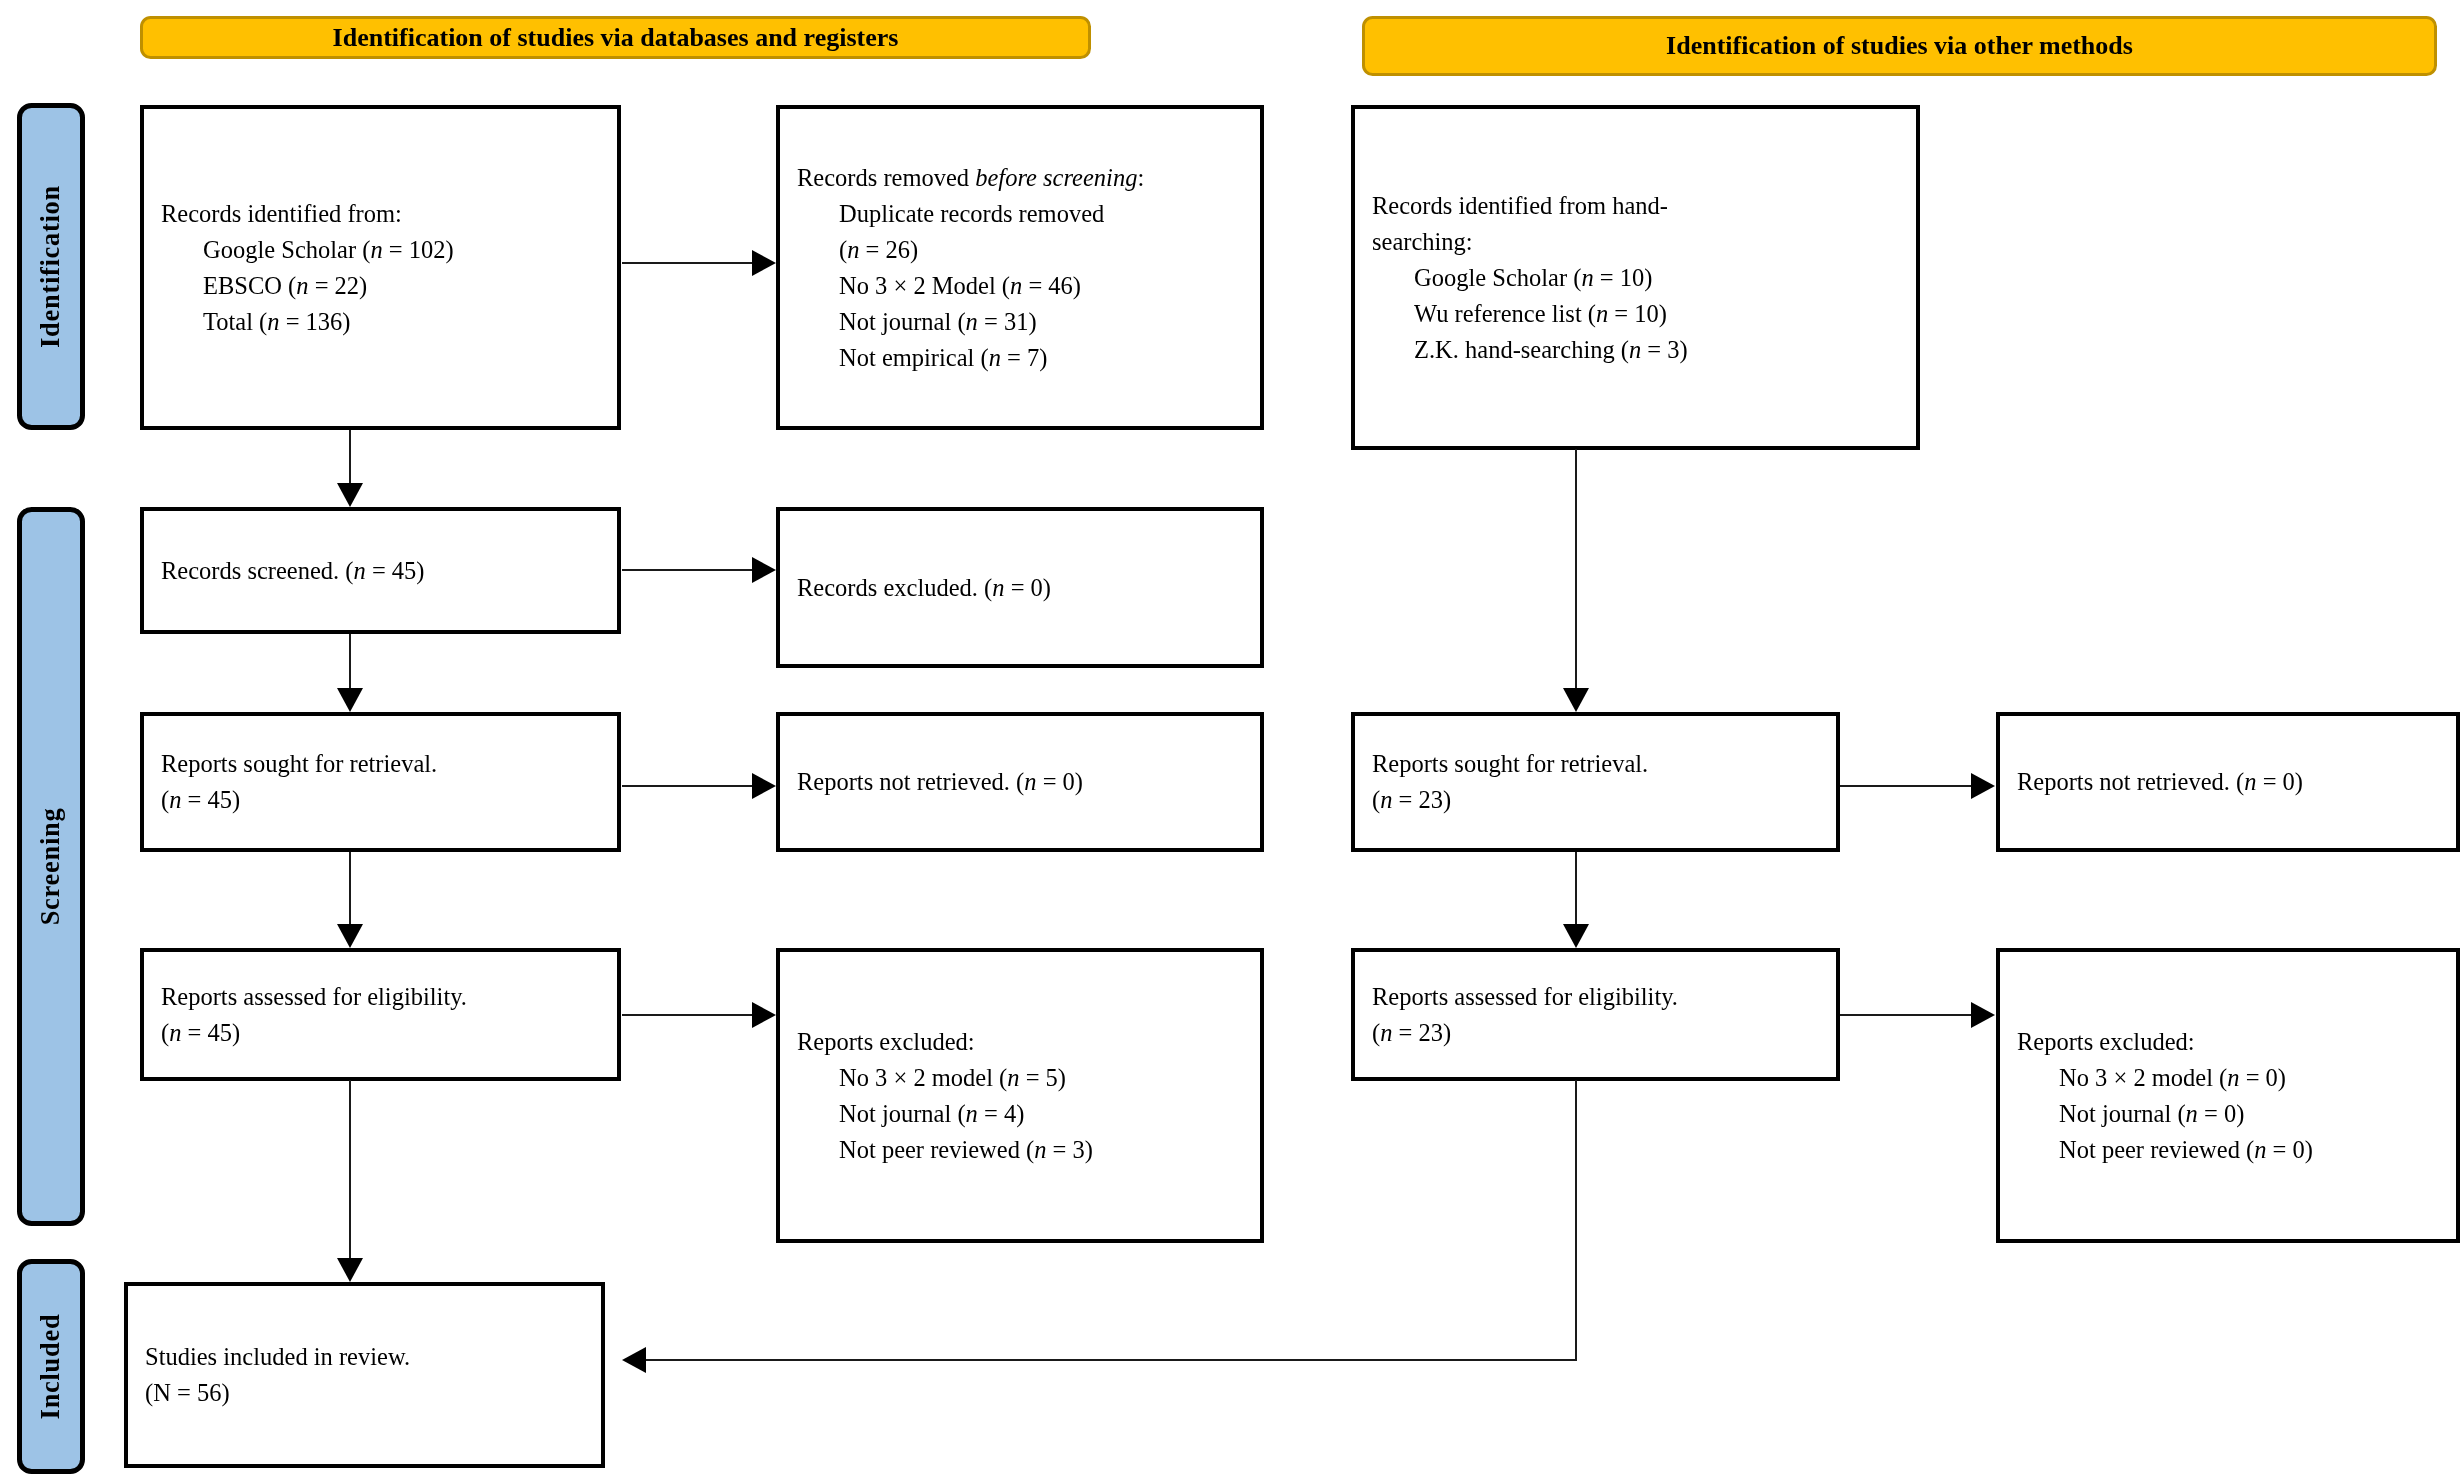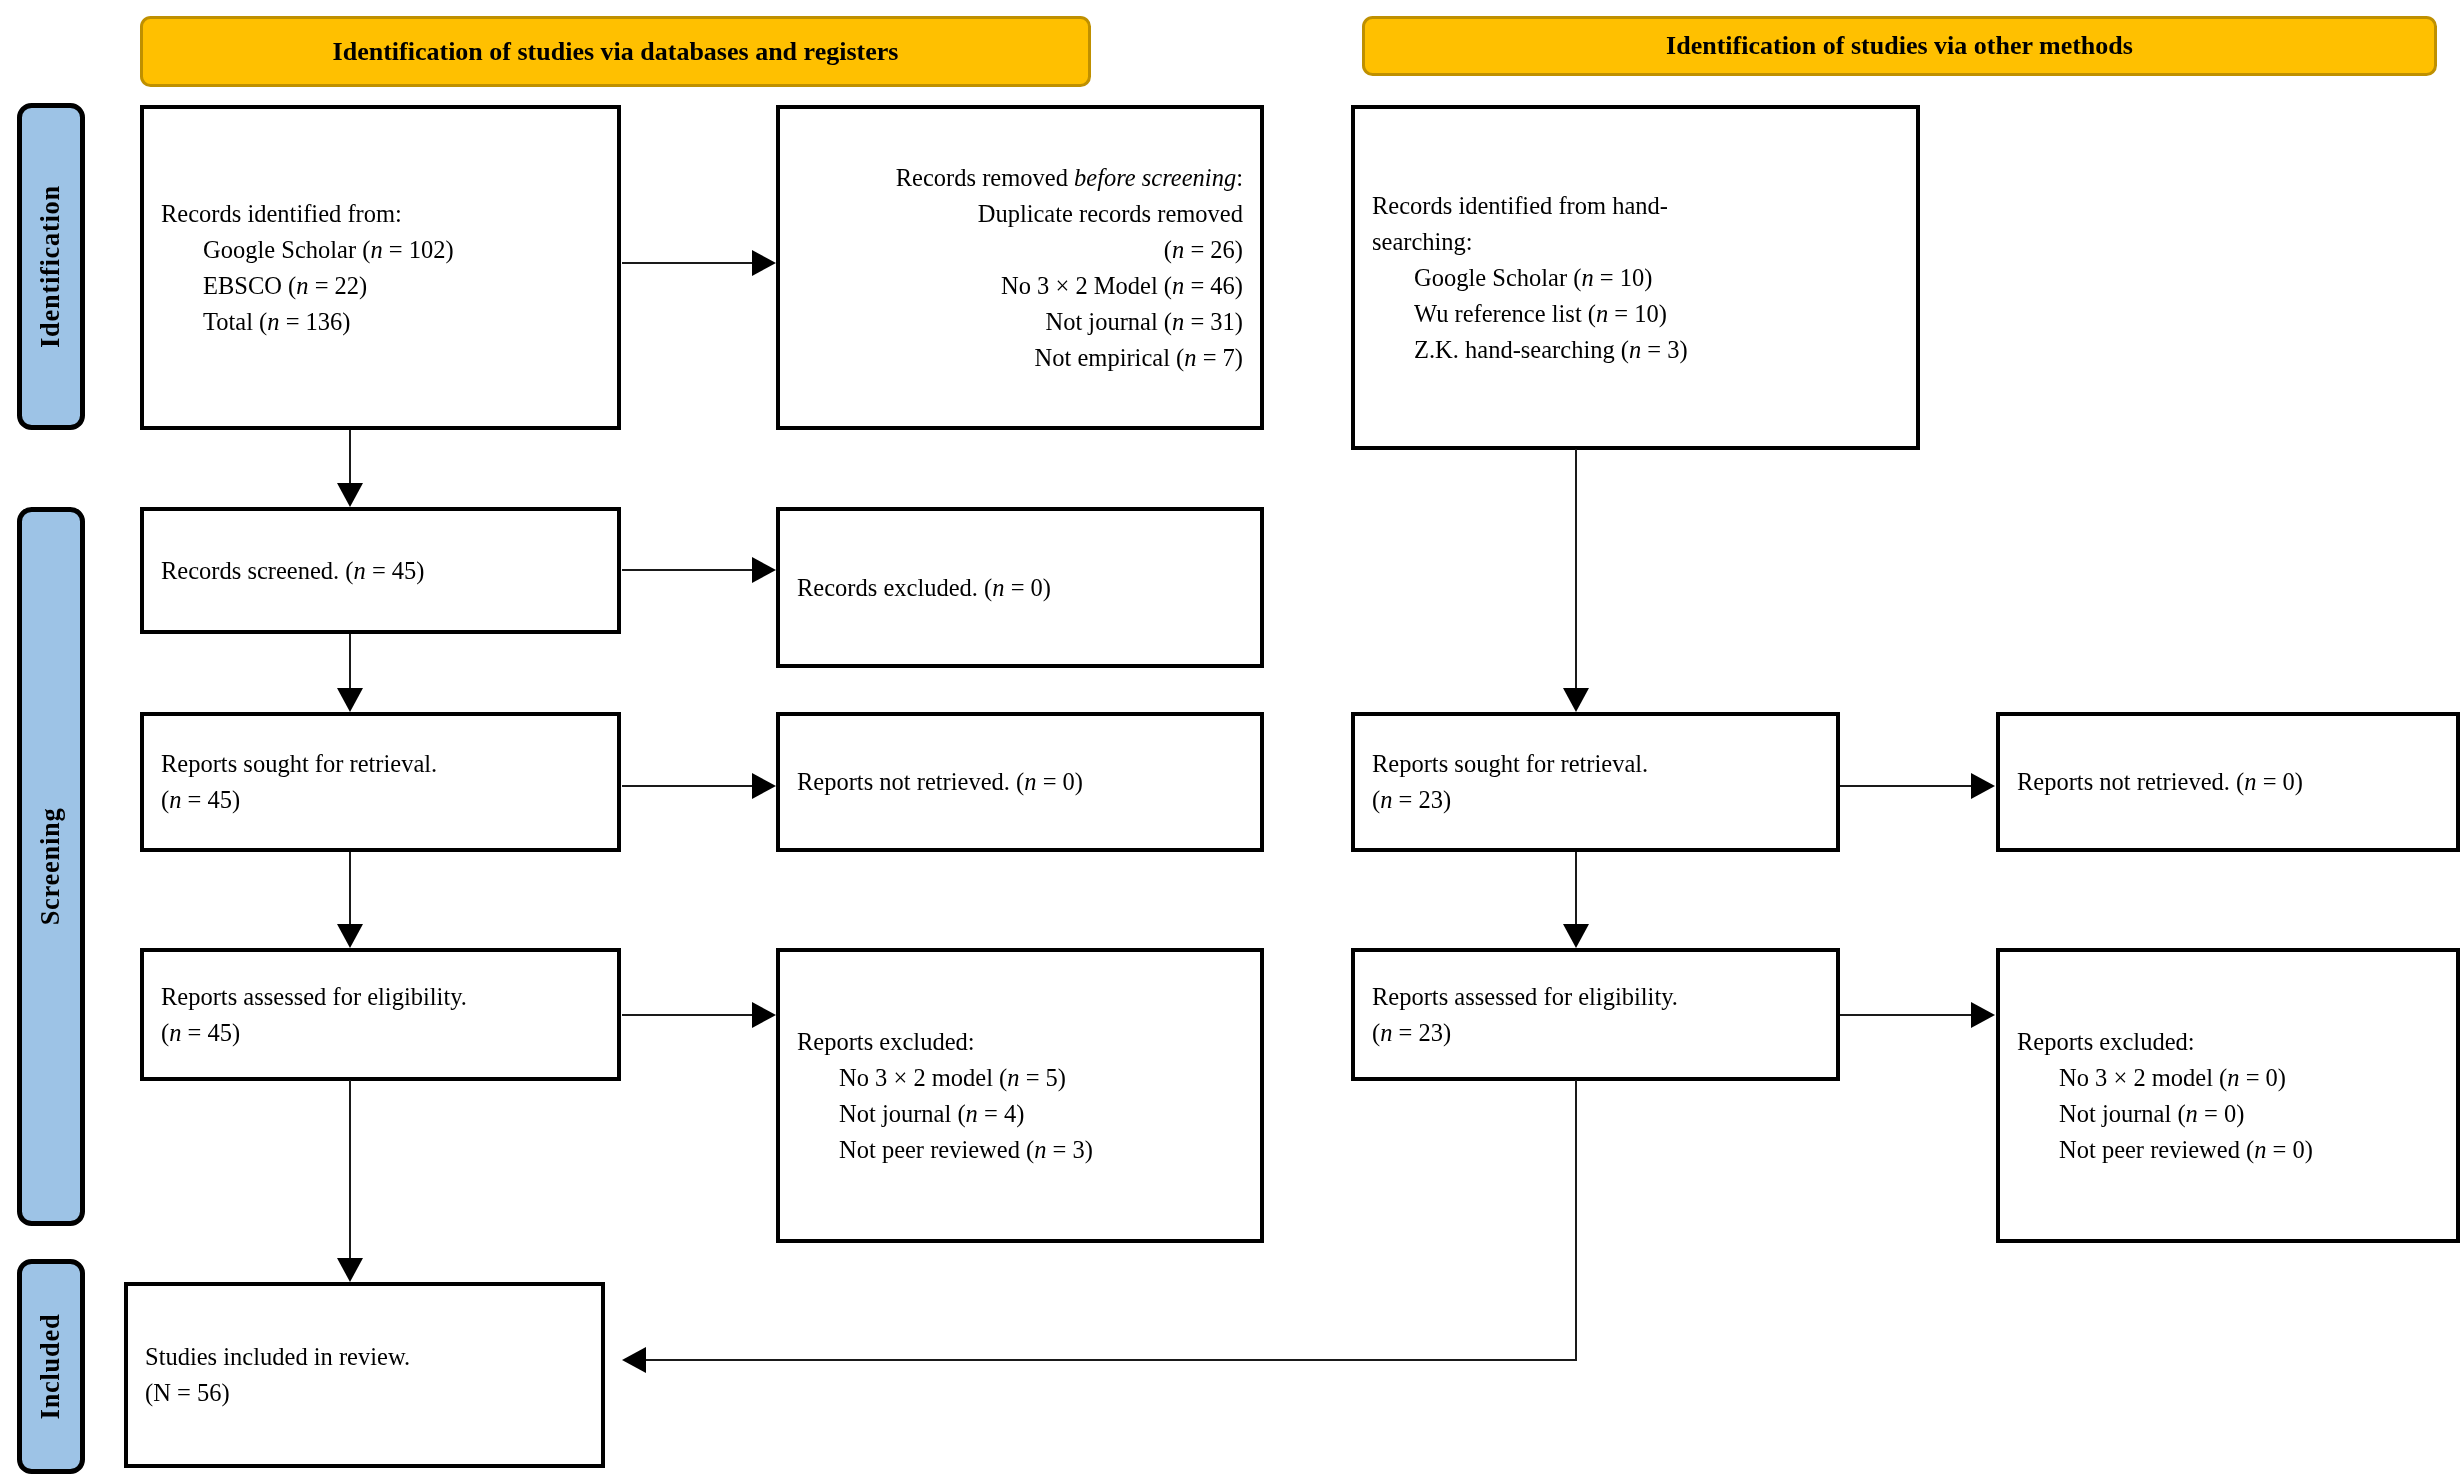--- a/index.html
+++ b/index.html
@@ -55,21 +55,21 @@
   .tri{position:absolute;width:0;height:0;}
   .tri.right{border-top:13.3px solid transparent;border-bottom:13.3px solid transparent;border-left:24px solid #000;}
   .tri.left{border-top:13.3px solid transparent;border-bottom:13.3px solid transparent;border-right:24px solid #000;}
   .tri.down{border-left:13.3px solid transparent;border-right:13.3px solid transparent;border-top:24px solid #000;}
 </style>
 </head>
 <body>
 
 <div id="diagram">
 
-  <div class="banner" style="left:140px;top:16px;width:951px;height:71px;">
+  <div class="banner" style="left:140px;top:16px;width:951px;height:43px;">
     <span>Identification of studies via databases and registers</span>
   </div>
   <div class="banner" style="left:1362px;top:16px;width:1075px;height:60px;">
     <span>Identification of studies via other methods</span>
   </div>
 
   <div class="stage" style="left:16.6px;top:103px;width:68px;height:327px;">
     <span class="rot">Identification</span>
   </div>
   <div class="stage" style="left:16.6px;top:507px;width:68px;height:719px;">
@@ -94,21 +94,21 @@
     </div>
   <div class="box" style="left:140px;top:948px;width:481px;height:133px;">
       <div class="tline"><span>Reports assessed for eligibility.</span></div>
       <div class="tline"><span>(</span><span class="it">n</span><span> = 45)</span></div>
     </div>
   <div class="box" style="left:124px;top:1282px;width:481px;height:186px;">
       <div class="tline"><span>Studies included in review.</span></div>
       <div class="tline"><span>(N = 56)</span></div>
     </div>
 
-  <div class="box thin" style="left:776px;top:105px;width:488px;height:325px;text-align:right;">
+  <div class="box thin" style="left:776px;top:105px;width:488px;height:325px;">
       <div class="tline"><span>Records removed </span><span class="it">before screening</span><span>:</span></div>
       <div class="tline ind"><span>Duplicate records removed</span></div>
       <div class="tline ind"><span>(</span><span class="it">n</span><span> = 26)</span></div>
       <div class="tline ind"><span>No 3 × 2 Model (</span><span class="it">n</span><span> = 46)</span></div>
       <div class="tline ind"><span>Not journal (</span><span class="it">n</span><span> = 31)</span></div>
       <div class="tline ind"><span>Not empirical (</span><span class="it">n</span><span> = 7)</span></div>
     </div>
   <div class="box thin" style="left:776px;top:507px;width:488px;height:161px;">
       <div class="tline"><span>Records excluded. (</span><span class="it">n</span><span> = 0)</span></div>
     </div>

